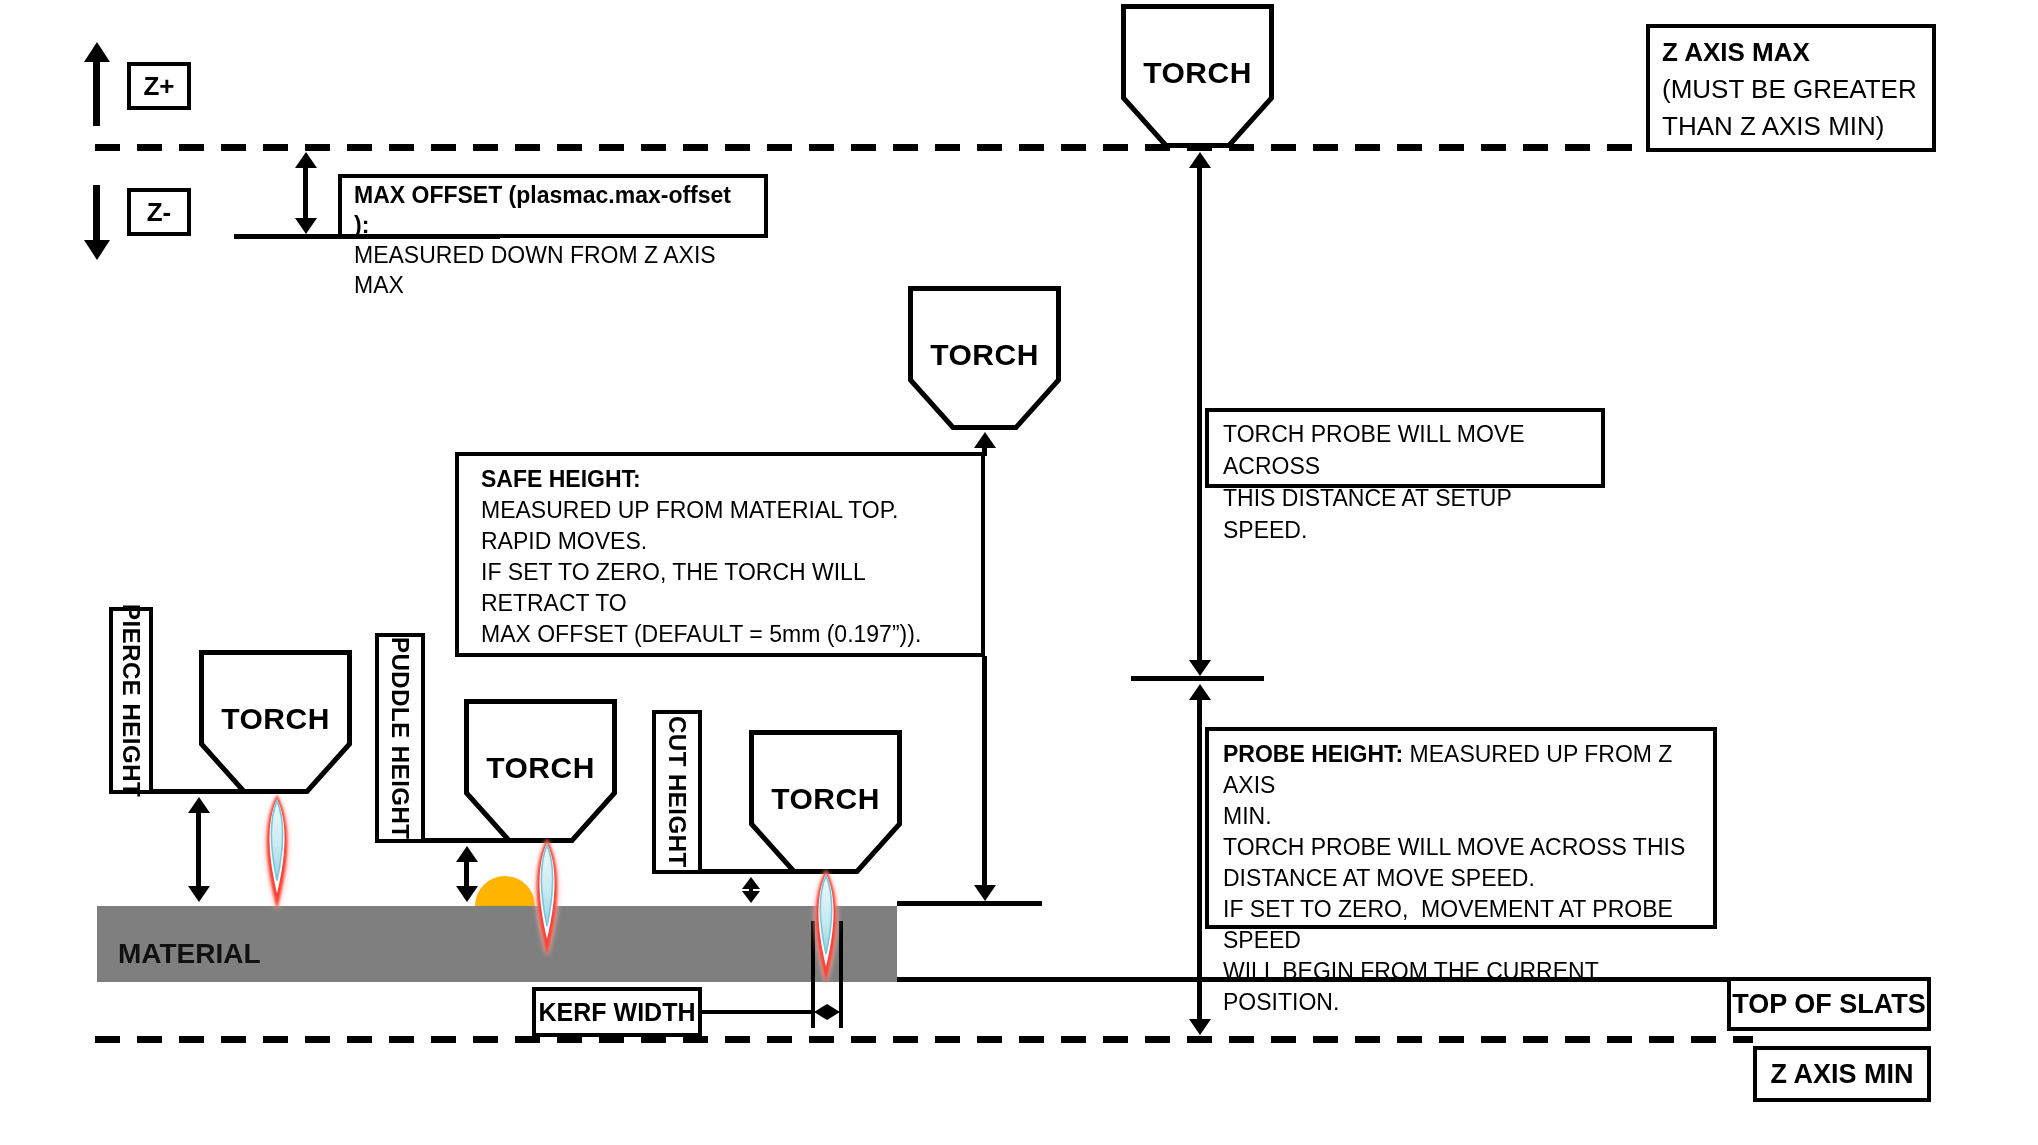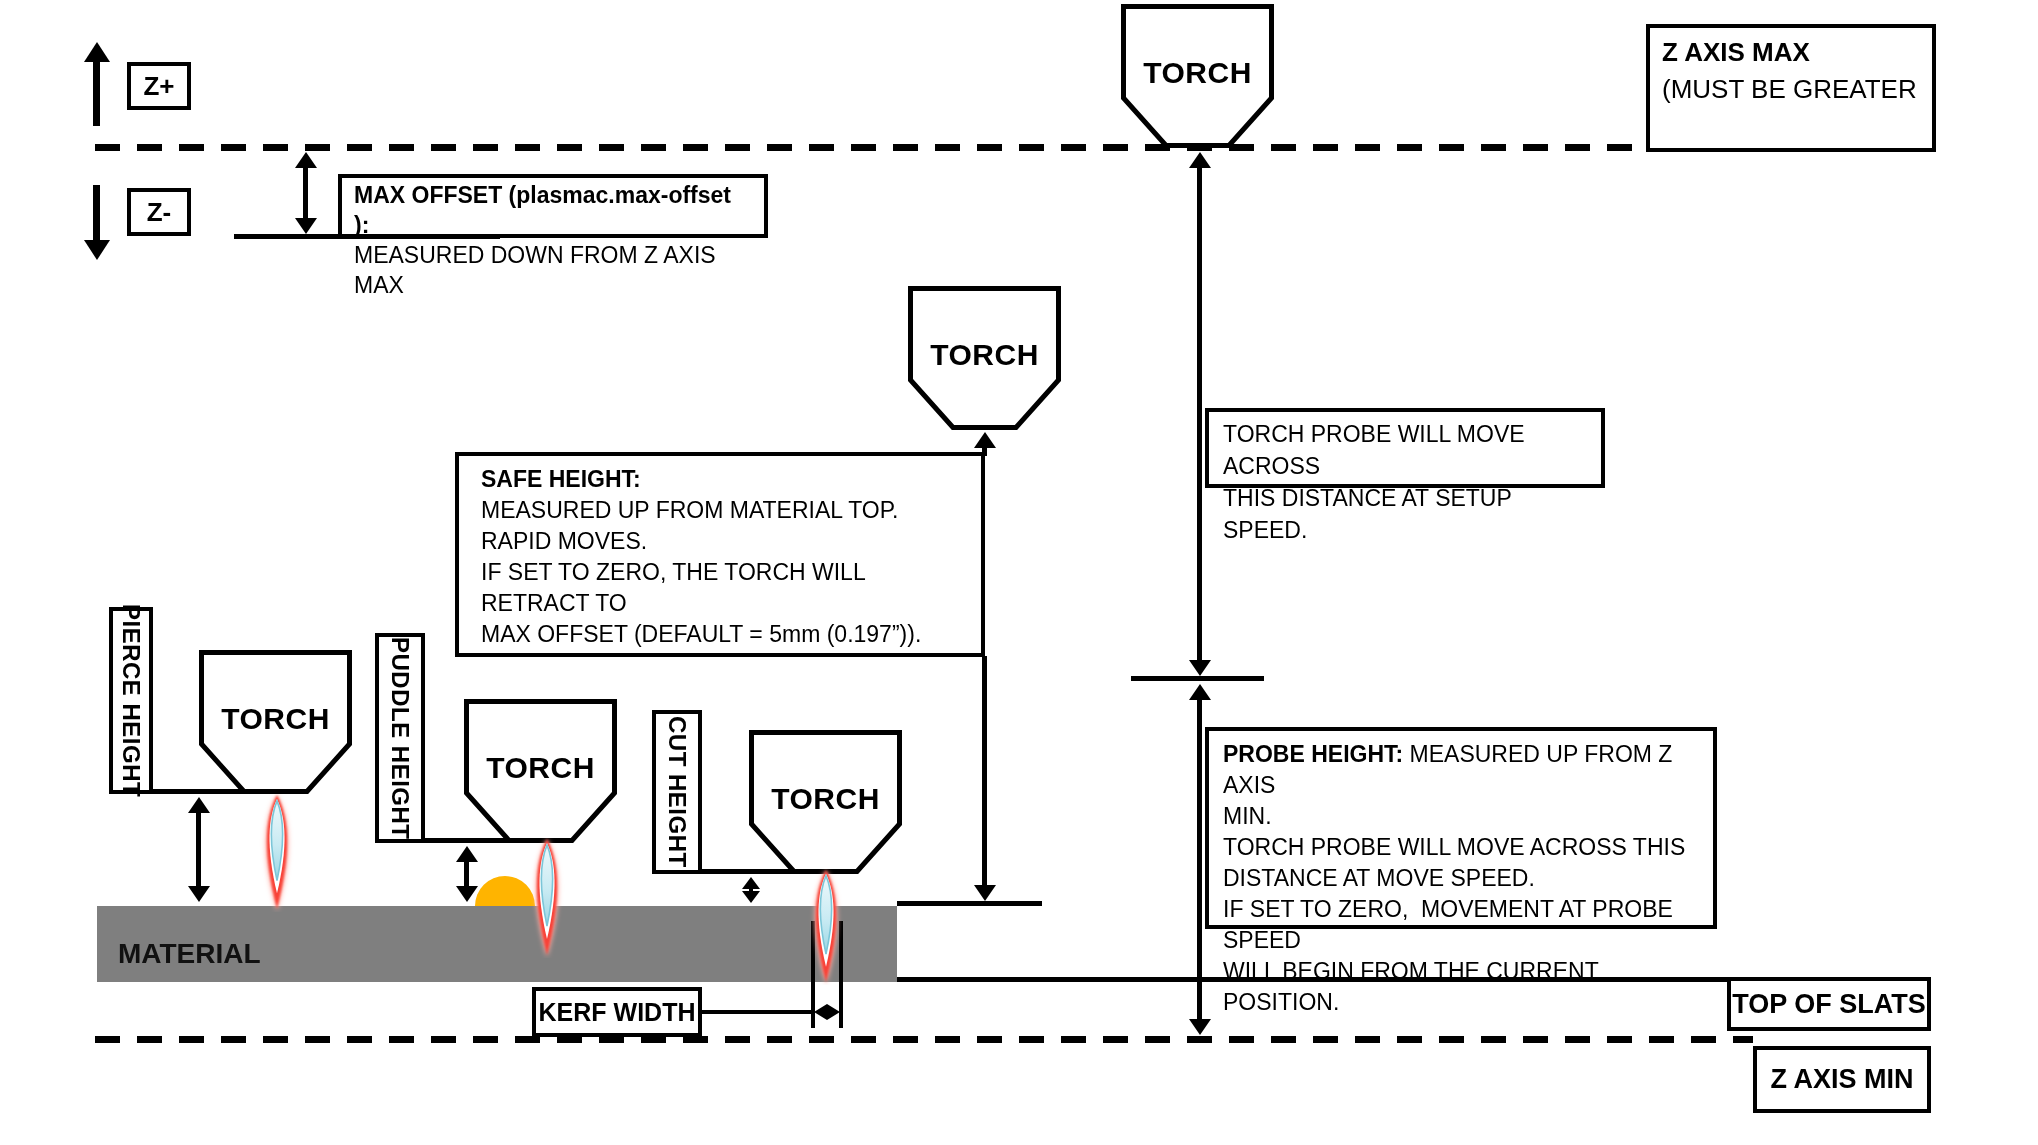--- a/index.html
+++ b/index.html
@@ -76,20 +76,21 @@
   <div class="vl" style="left:303px;top:166px;height:54px"></div>
   <div class="ah down" style="left:295px;top:218px"></div>
   <div class="box txt" style="left:338px;top:174px;width:430px;height:64px;padding:2px 12px">
     <div class="line b">MAX OFFSET (plasmac.max-offset ):</div>
     <div class="line">MEASURED DOWN FROM Z AXIS MAX</div>
   </div>
 
   <div class="box" style="left:1646px;top:24px;width:290px;height:128px;padding:6px 12px;font-size:26px;line-height:37px">
     <div class="line b">Z AXIS MAX</div>
     <div class="line i">(MUST BE GREATER</div>
+    <div class="line i">THAN Z AXIS MIN)</div>
   </div>
 
   <div class="abs" style="left:97px;top:906px;width:800px;height:76px;background:#7F7F7F"></div>
   <div class="abs b" style="left:118px;top:938px;font-size:28px;color:#111">MATERIAL</div>
 
   <div class="hl" style="left:897px;top:901px;width:145px"></div>
   <div class="hl" style="left:897px;top:977px;width:830px"></div>
 
   <div class="ah up" style="left:1189px;top:152px"></div>
   <div class="vl" style="left:1197px;top:166px;height:496px"></div>
@@ -160,21 +161,21 @@
   <div class="ah left" style="left:814px;top:1004px"></div>
   <div class="hl" style="left:823px;top:1010px;width:8px;height:4px"></div>
   <div class="ah right" style="left:827px;top:1004px"></div>
   <div class="box center-label" style="left:532px;top:987px;width:170px;height:50px;font-size:25px">
       <span>KERF WIDTH</span>
     </div>
 
   <div class="box center-label" style="left:1727px;top:977px;width:204px;height:54px;font-size:27px">
       <span>TOP OF SLATS</span>
     </div>
-  <div class="box center-label" style="left:1753px;top:1046px;width:178px;height:67px;font-size:27px">
+  <div class="box center-label" style="left:1753px;top:1046px;width:178px;height:56px;font-size:27px">
       <span>Z AXIS MIN</span>
     </div>
 
   <div class="torch" style="left:1121px;top:4px">
     <svg viewBox="0 0 153 144" preserveAspectRatio="none">
       <polygon points="2.5,2.5 150.5,2.5 150.5,94 108,141.5 45,141.5 2.5,94" fill="#fff" stroke="#000" stroke-width="5"></polygon>
       </svg>
     <div class="torch-label">TORCH</div>
   </div>
   <div class="torch" style="left:908px;top:286px">

